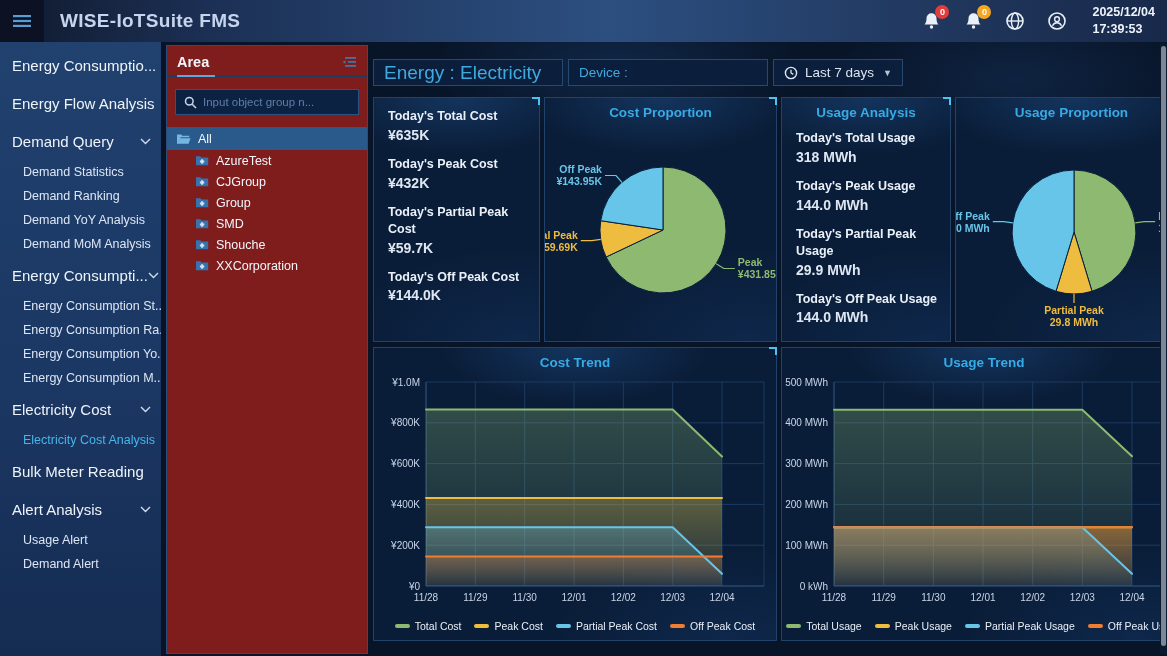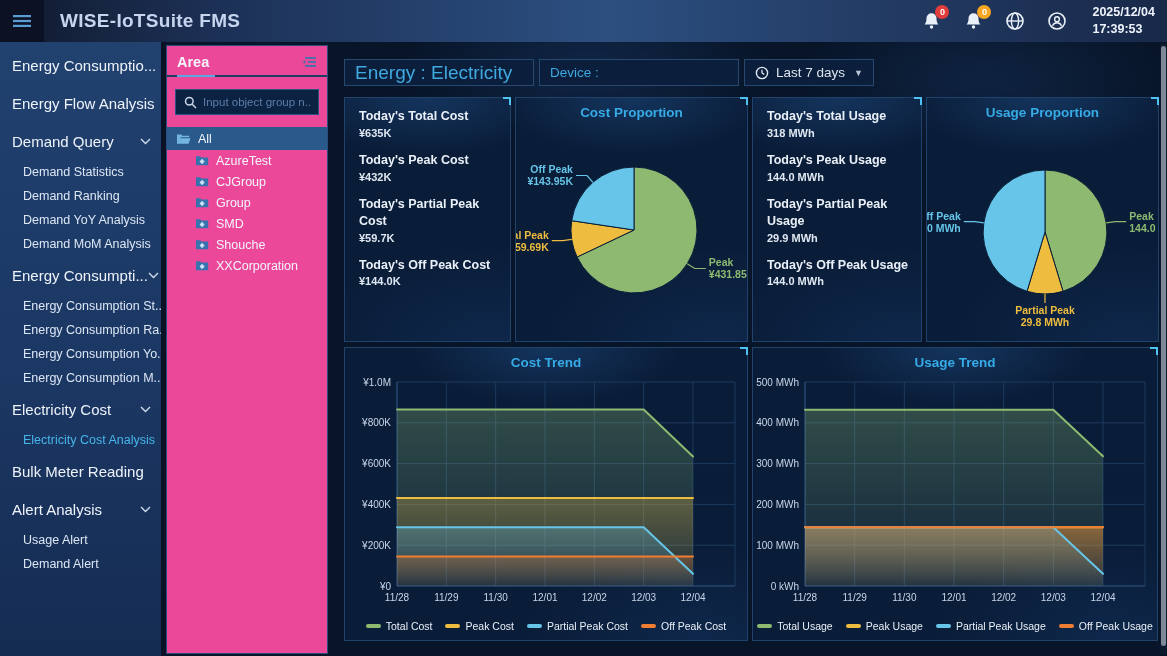--- a/index.html
+++ b/index.html
@@ -23,21 +23,21 @@
   .datetime{ font-size:12.5px; font-weight:bold; color:#eef3fb; line-height:1.35; margin-left:4px;}
   
   .content{ display:flex; height:614px; }
   .sidebar{ width:166px; flex:none; background:linear-gradient(180deg,#21416f 0%,#1b3763 55%,#152c52 100%);
             border-right:5px solid #0a1326; padding-top:4px; overflow:hidden;}
   .nav-top{ height:38px; display:flex; align-items:center; padding:0 10px 0 12px; font-size:15px; color:#eef3fa; cursor:pointer; white-space:nowrap;}
   .nav-top .chev{ margin-left:auto; display:flex; }
   .nav-sub{ height:24px; display:flex; align-items:center; padding-left:23px; font-size:12.5px; color:#dce6f4; cursor:pointer; white-space:nowrap;}
   .nav-sub.selected{ color:#46b5ea; }
   
-  .area-panel{ width:162px; flex:none; margin:3px 12px 2px 0; background:#ec4899; border:1px solid #2a4e7c; display:flex; flex-direction:column;}
+  .area-panel{ width:202px; flex:none; margin:3px 1px 2px 0; background:#7f1d1d; border:1px solid #2a4e7c; display:flex; flex-direction:column;}
   .area-head{ display:flex; align-items:center; padding:8px 10px 5px 10px;}
   .area-title{ font-size:14.5px; font-weight:bold; color:#f2f6fc;}
   .area-fold{ margin-left:auto; cursor:pointer; display:flex;}
   .area-underline{ height:2px; margin:0 0 4px 0; background:#1d3d63; position:relative;}
   .area-underline::before{ content:""; position:absolute; left:10px; top:0; width:38px; height:2px; background:#57a9e4;}
   .search-wrap{ margin:8px 8px 6px 8px; height:26px; background:#0c2242; border:1px solid #2c5284; border-radius:0;
                 display:flex; align-items:center; gap:6px; padding:0 8px;}
   .search-wrap input{ flex:1; min-width:0; background:transparent; border:none; outline:none; color:#cfdcee; font-size:11.5px; font-family:inherit;}
   .search-wrap input::placeholder{ color:#5e7ea8; }
   .tree{ margin-top:6px; }
@@ -67,21 +67,21 @@
                  border-top:2px solid #4ec2f0; border-right:2px solid #4ec2f0;}
   .card-title{ text-align:center; padding-top:7px; font-size:13.5px; font-weight:bold; color:#36abe6; white-space:nowrap;}
   .card-title .dd{ color:#93a7bd; font-size:10px; margin-left:5px; cursor:pointer;}
   .stat-card{ width:167px; height:245px;}
   .pie-card{ width:233px; height:245px;}
   .stat-card.usage{ width:170px;}
   .pie-card.usage{ width:233px;}
   .stats{ padding:10px 6px 0 14px;}
   .stat{ margin-bottom:13px;}
   .stat .lbl{ font-size:12.5px; font-weight:bold; color:#eaf0f8; line-height:1.35;}
-  .stat .val{ font-size:11px; font-weight:bold; color:#dfe7f2; margin-top:2px;}
+  .stat .val{ font-size:14px; font-weight:bold; color:#dfe7f2; margin-top:2px;}
   .trend-card{ height:294px;}
   .trend-card.cost{ width:404px;}
   .trend-card.usage{ width:406px;}
   .legend{ display:flex; justify-content:center; align-items:center; gap:13px; height:20px; margin-top:2px;text-align:center;}
   .legend .item{ display:flex; align-items:center; gap:5px; font-size:10.5px; color:#e9eff7; cursor:pointer; white-space:nowrap;}
   .legend .chip{ width:15px; height:4px; border-radius:2px;}
   svg text{ font-family:"Liberation Sans","DejaVu Sans",sans-serif; }
   
   .scrollbar{ position:absolute; right:0; top:44px; width:7px; height:610px; background:#0c1a30;}
   .scrollbar .thumb{ position:absolute; left:1px; top:2px; width:5px; height:600px; border-radius:3px; background:#98a3b1; opacity:.8; cursor:pointer;}
@@ -322,20 +322,21 @@
             <polyline points="55.7,119.3 46.8,120.6 35.8,120.6" fill="none" stroke="#eebc3e" stroke-width="1.2"></polyline>
             <text x="32.78223997312399" y="118.58445354065587" text-anchor="end" font-size="10.5" font-weight="bold" fill="#eebc3e"><tspan x="32.78223997312399" dy="0">Partial Peak</tspan><tspan x="32.78223997312399" dy="12">¥59.69K</tspan></text>
             <path d="M118,110 L55.7,100.7 A63,63 0 0 1 118.0,47.0 Z" fill="#66c5e8" stroke="#0a1d38" stroke-width="1"></path>
             <polyline points="76.9,62.3 71.0,55.5 60.0,55.5" fill="none" stroke="#66c5e8" stroke-width="1.2"></polyline>
             <text x="56.97915704140995" y="53.474406674813594" text-anchor="end" font-size="10.5" font-weight="bold" fill="#66c5e8"><tspan x="56.97915704140995" dy="0">Off Peak</tspan><tspan x="56.97915704140995" dy="12">¥143.95K</tspan></text>
           </svg>
       </div>
 
       <div class="card stat-card usage">
         <span class="corner"></span>
+        <div class="card-title"><span>Usage Analysis</span></div>
         <div class="stats" id="usage-stats">
             <div class="stat">
               <div class="lbl">Today's Total Usage</div>
               <div class="val">318 MWh</div>
             </div>
             <div class="stat">
               <div class="lbl">Today's Peak Usage</div>
               <div class="val">144.0 MWh</div>
             </div>
             <div class="stat">

